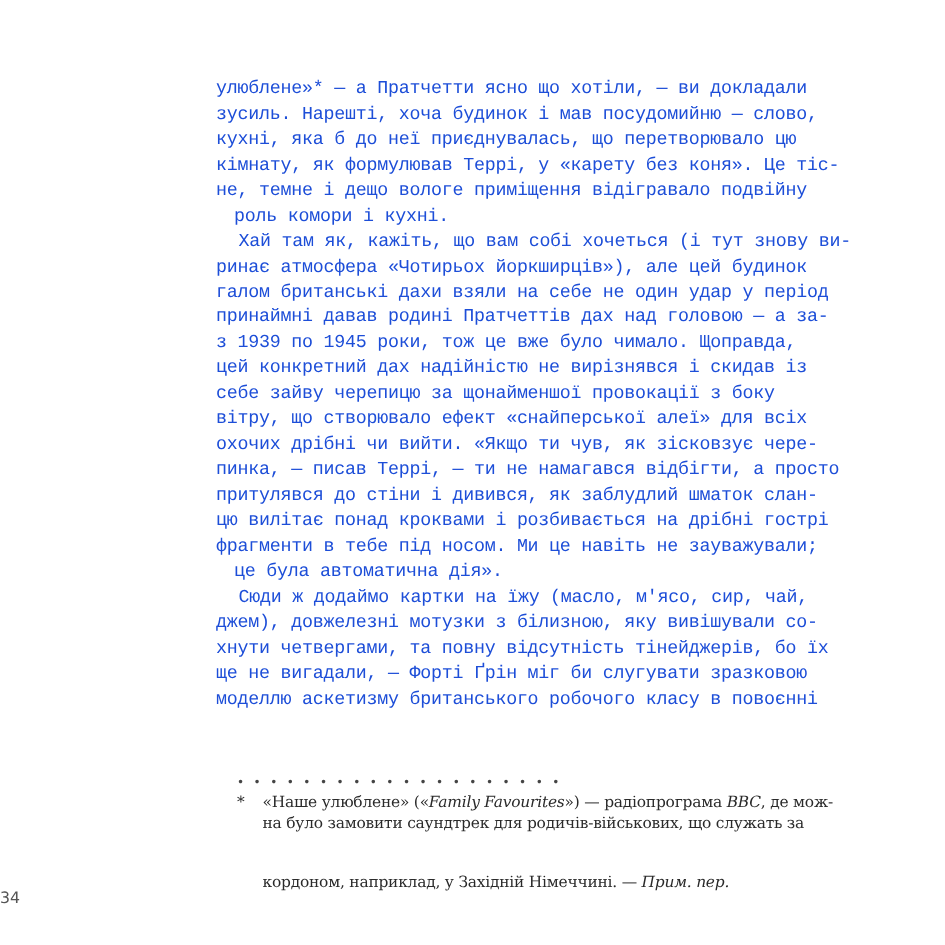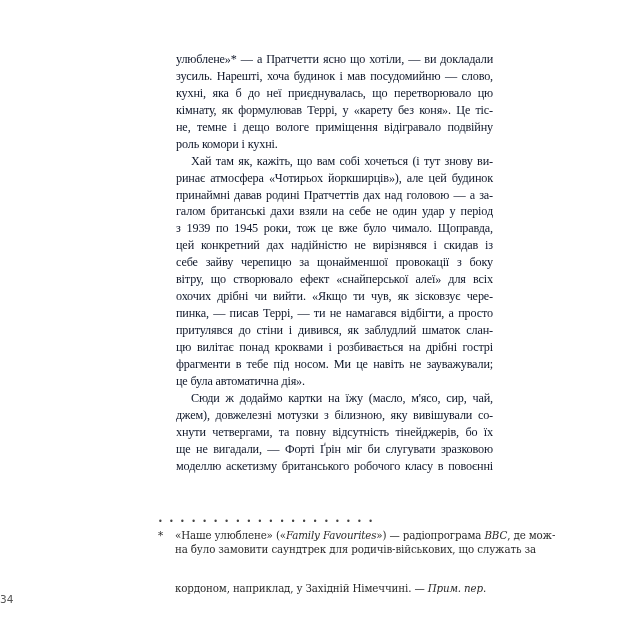--- a/index.html
+++ b/index.html
@@ -1,25 +1,25 @@
 <!DOCTYPE html>
 <html><head>
 <meta charset="utf-8">
 <style>
   html, body { margin: 0; padding: 0; background: #ffffff; }
   body { width: 630px; height: 630px; position: relative; overflow: hidden; }
   .page { position: absolute; left: 0; top: 0; width: 630px; height: 630px; background: #fff; }
   .body-text {
-    position: absolute; left: 176px; top: 51px; width: 317px;
-    font-family: Liberation Serif, serif;
-    font-size: 12.2px; line-height: 16.95px; color: #0f172a;
+    position: absolute; left: 144px; top: 51px; width: 317px;
+    font-family: Liberation Mono, monospace;
+    font-size: 12.2px; line-height: 16.95px; color: #1d4ed8;
     letter-spacing: -0.15px;
   }
   .line { display: block; text-align: justify; text-align-last: justify; white-space: nowrap; height: 16.95px; overflow: visible; }
-  .line.last { text-align-last: left; }
+  .line.last { text-align-last: left; margin-left: 12px; }
   .line.indent { padding-left: 15px; }
   .sep {
     position: absolute; left: 158px; top: 517px;
     font-family: "DejaVu Sans", sans-serif; font-size: 8px; color: #444; letter-spacing: 1.9px;
   }
   .footnote {
     position: absolute; left: 158px; top: 528px; width: 317px;
     font-family: "DejaVu Serif", "Liberation Serif", serif;
     font-size: 10.3px; line-height: 14.4px; color: #2a2a2a; letter-spacing: -0.15px;
   }
@@ -42,22 +42,22 @@
         <span class="line">улюблене»* — а Пратчетти ясно що хотіли, — ви докладали</span>
         <span class="line">зусиль. Нарешті, хоча будинок і мав посудомийню — слово,</span>
         <span class="line">кухні, яка б до неї приєднувалась, що перетворювало цю</span>
         <span class="line">кімнату, як формулював Террі, у «карету без коня». Це тіс-</span>
         <span class="line">не, темне і дещо вологе приміщення відігравало подвійну</span>
         <span class="line last">роль комори і кухні.</span>
       </div>
       <div>
         <span class="line indent">Хай там як, кажіть, що вам собі хочеться (і тут знову ви-</span>
         <span class="line">ринає атмосфера «Чотирьох йоркширців»), але цей будинок</span>
+        <span class="line">галом британські дахи взяли на себе не один удар у період</span>
         <span class="line">принаймні давав родині Пратчеттів дах над головою — а за-</span>
-        <span class="line">галом британські дахи взяли на себе не один удар у період</span>
         <span class="line">з 1939 по 1945 роки, тож це вже було чимало. Щоправда,</span>
         <span class="line">цей конкретний дах надійністю не вирізнявся і скидав із</span>
         <span class="line">себе зайву черепицю за щонайменшої провокації з боку</span>
         <span class="line">вітру, що створювало ефект «снайперської алеї» для всіх</span>
         <span class="line">охочих дрібні чи вийти. «Якщо ти чув, як зісковзує чере-</span>
         <span class="line">пинка, — писав Террі, — ти не намагався відбігти, а просто</span>
         <span class="line">притулявся до стіни і дивився, як заблудлий шматок слан-</span>
         <span class="line">цю вилітає понад кроквами і розбивається на дрібні гострі</span>
         <span class="line">фрагменти в тебе під носом. Ми це навіть не зауважували;</span>
         <span class="line last">це була автоматична дія».</span>

